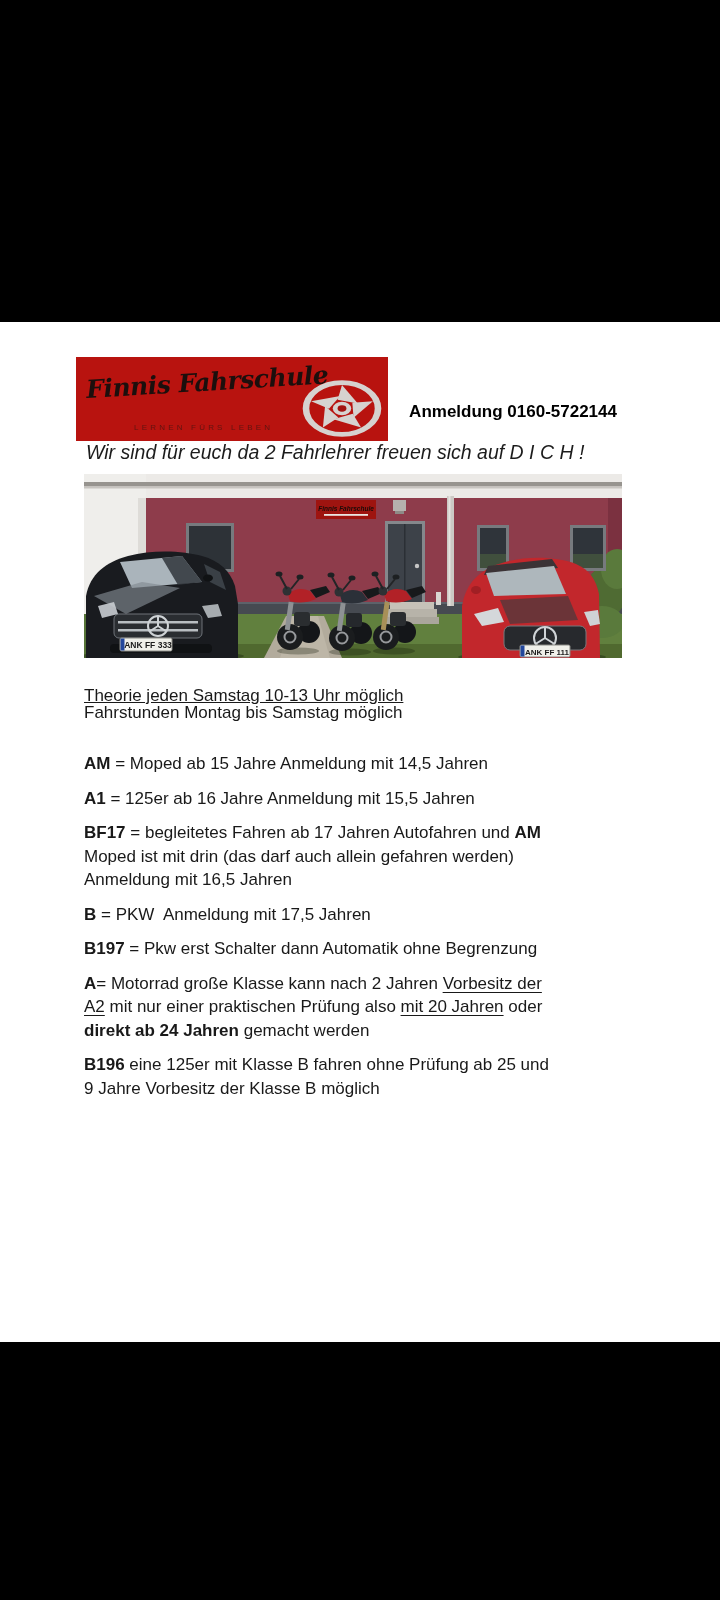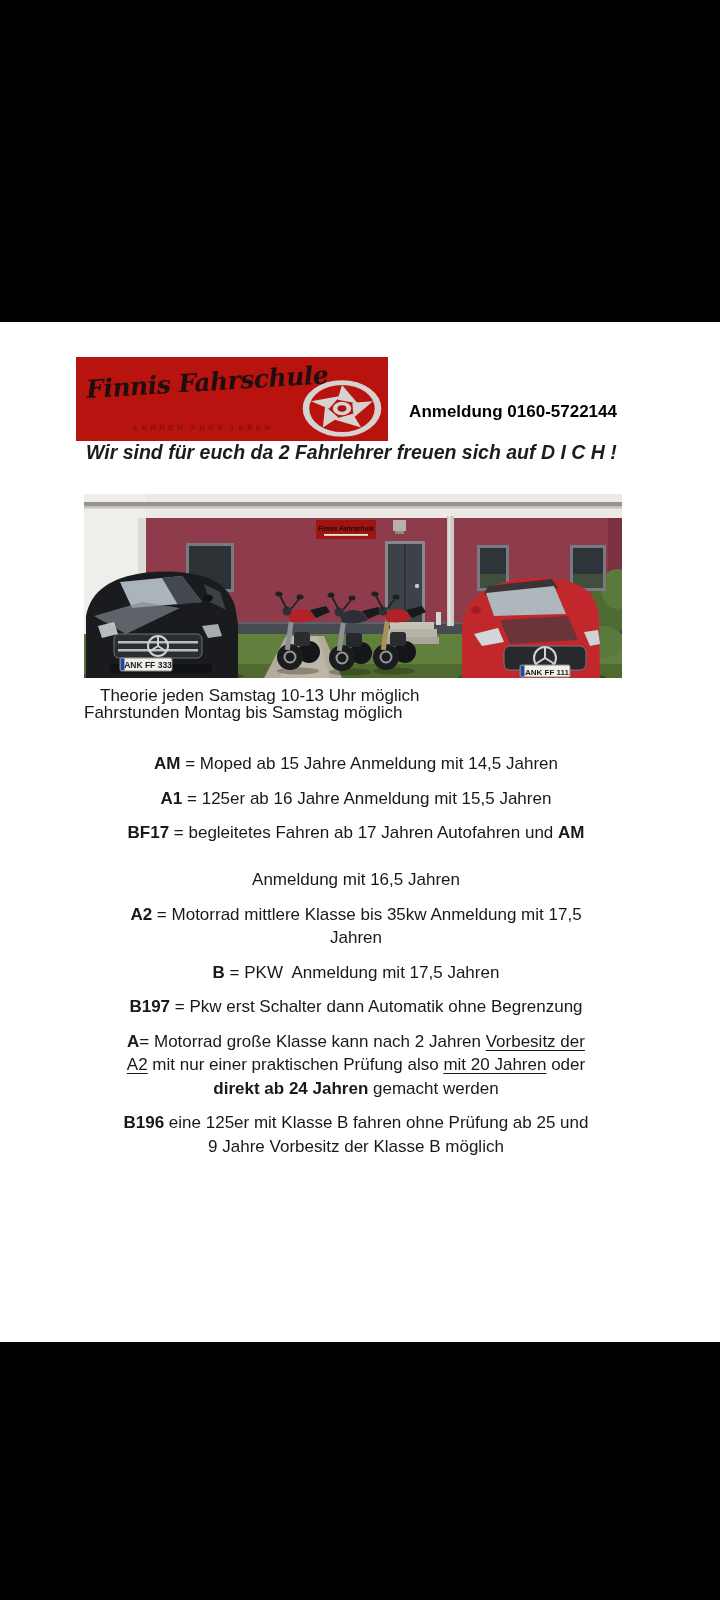--- a/index.html
+++ b/index.html
@@ -20,33 +20,33 @@
     font-size:25px;letter-spacing:-0.5px;color:#1c0f0d;transform:rotate(-3.5deg);
     white-space:nowrap;
   }
   .logo-tagline{
     position:absolute;left:58px;top:66px;font-size:8px;font-weight:400;
     letter-spacing:3.2px;color:#611411;white-space:nowrap;
   }
   .wheel-svg{position:absolute;left:222px;top:19px;width:88px;height:65px;}
 
   .contact{position:absolute;right:103px;top:80px;font-size:17px;font-weight:700;color:#000;white-space:nowrap;}
-  .slogan{position:absolute;left:86px;top:119px;font-size:19.5px;font-style:italic;color:#1c1c1c;white-space:nowrap;font-weight:bold;}
-
-  .photo-wrap{position:absolute;left:84px;top:152px;width:538px;height:184px;overflow:hidden;margin-top:20px;}
+  .slogan{position:absolute;left:86px;top:119px;font-size:19.5px;font-style:italic;color:#1c1c1c;white-space:nowrap;}
+
+  .photo-wrap{position:absolute;left:84px;top:152px;width:538px;height:184px;overflow:hidden;}
   .photo-svg{display:block;width:538px;height:184px;}
   .photo-svg text{font-family:"Liberation Sans",sans-serif;}
 
   .bodytext{font-size:17px;color:#191919;}
-  .t-theorie{position:absolute;left:100px;top:364px;white-space:nowrap;}
+  .t-theorie{position:absolute;left:84px;top:364px;white-space:nowrap;text-decoration:underline;}
   .t-fahr{position:absolute;left:84px;top:381px;white-space:nowrap;}
 
   .klassen{position:absolute;left:84px;top:430px;width:544px;display:flex;line-height:23.5px;}
   .k-label{flex:0 0 74px;}
-  .k-items{flex:1 1 auto;text-align:center;}
+  .k-items{flex:1 1 auto;}
   .k-item{margin-bottom:11px;white-space:pre-wrap;}
   .k-item .b{font-weight:700;}
   .k-item .u{text-decoration:underline;text-underline-offset:3px;}
 </style>
 </head>
 <body>
 
 <div class="letterbox top"></div>
 <div class="letterbox bottom"></div>
 
@@ -236,22 +236,21 @@
     </svg>
   </div>
 
   <div class="bodytext t-theorie">Theorie jeden Samstag 10-13 Uhr möglich</div>
   <div class="bodytext t-fahr">Fahrstunden Montag bis Samstag möglich</div>
 
   <div class="klassen bodytext">
     <div class="k-items" id="klassen-items">
         <div class="k-item"><span class="b">AM</span><span> = Moped ab 15 Jahre Anmeldung mit 14,5 Jahren</span></div>
         <div class="k-item"><span class="b">A1</span><span> = 125er ab 16 Jahre Anmeldung mit 15,5 Jahren</span></div>
-        <div class="k-item"><span class="b">BF17</span><span> = begleitetes Fahren ab 17 Jahren Autofahren und </span><span class="b">AM</span><br><br><span>Anmeldung mit 16,5 Jahren</span></div>
-        <div class="k-item"><span class="b">A2</span><span> = Motorrad mittlere Klasse bis 35kw Anmeldung mit 17,5</span><br><span>Jahren</span></div>
+        <div class="k-item"><span class="b">BF17</span><span> = begleitetes Fahren ab 17 Jahren Autofahren und </span><span class="b">AM</span><br><span>Moped ist mit drin (das darf auch allein gefahren werden)</span><br><span>Anmeldung mit 16,5 Jahren</span></div>
         <div class="k-item"><span class="b">B</span><span> = PKW  Anmeldung mit 17,5 Jahren</span></div>
         <div class="k-item"><span class="b">B197</span><span> = Pkw erst Schalter dann Automatik ohne Begrenzung</span></div>
         <div class="k-item"><span class="b">A</span><span>= Motorrad große Klasse kann nach 2 Jahren </span><span class="u">Vorbesitz der</span><br><span class="u">A2</span><span> mit nur einer praktischen Prüfung also </span><span class="u">mit 20 Jahren</span><span> oder</span><br><span class="b">direkt ab 24 Jahren</span><span> gemacht werden</span></div>
         <div class="k-item"><span class="b">B196</span><span> eine 125er mit Klasse B fahren ohne Prüfung ab 25 und</span><br><span>9 Jahre Vorbesitz der Klasse B möglich</span></div>
       </div>
   </div>
 
 </div>
 
 </body></html>

